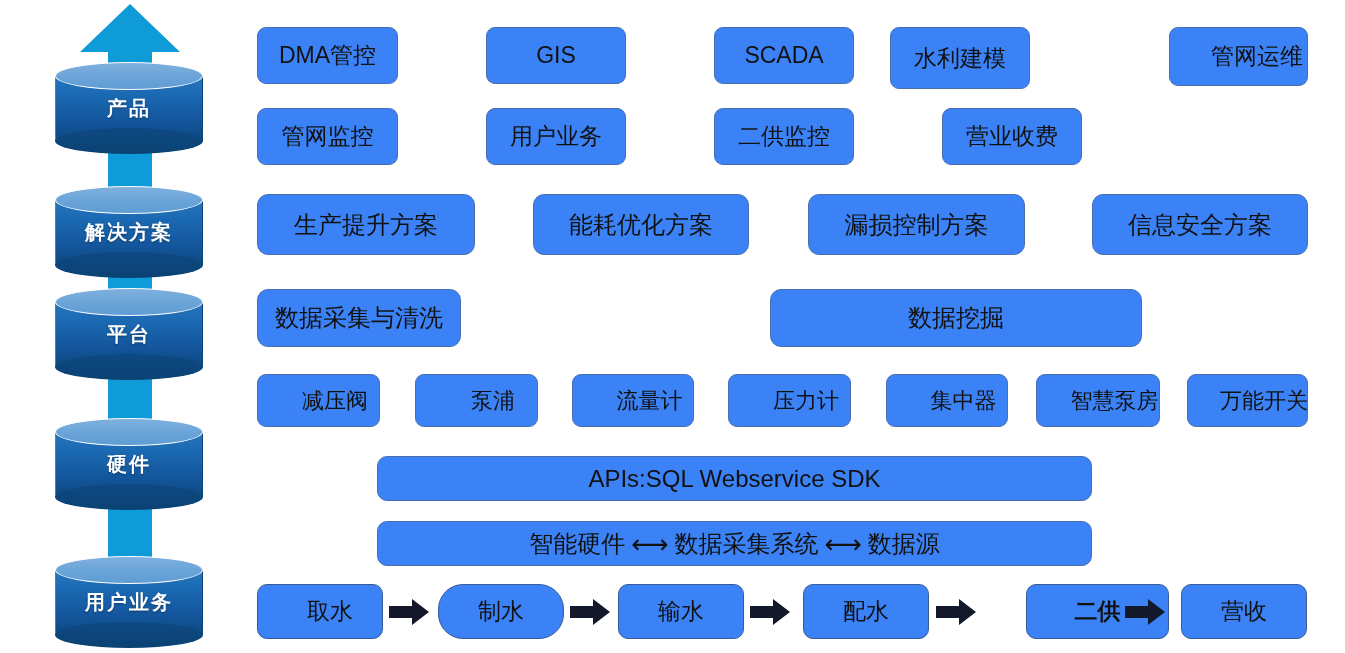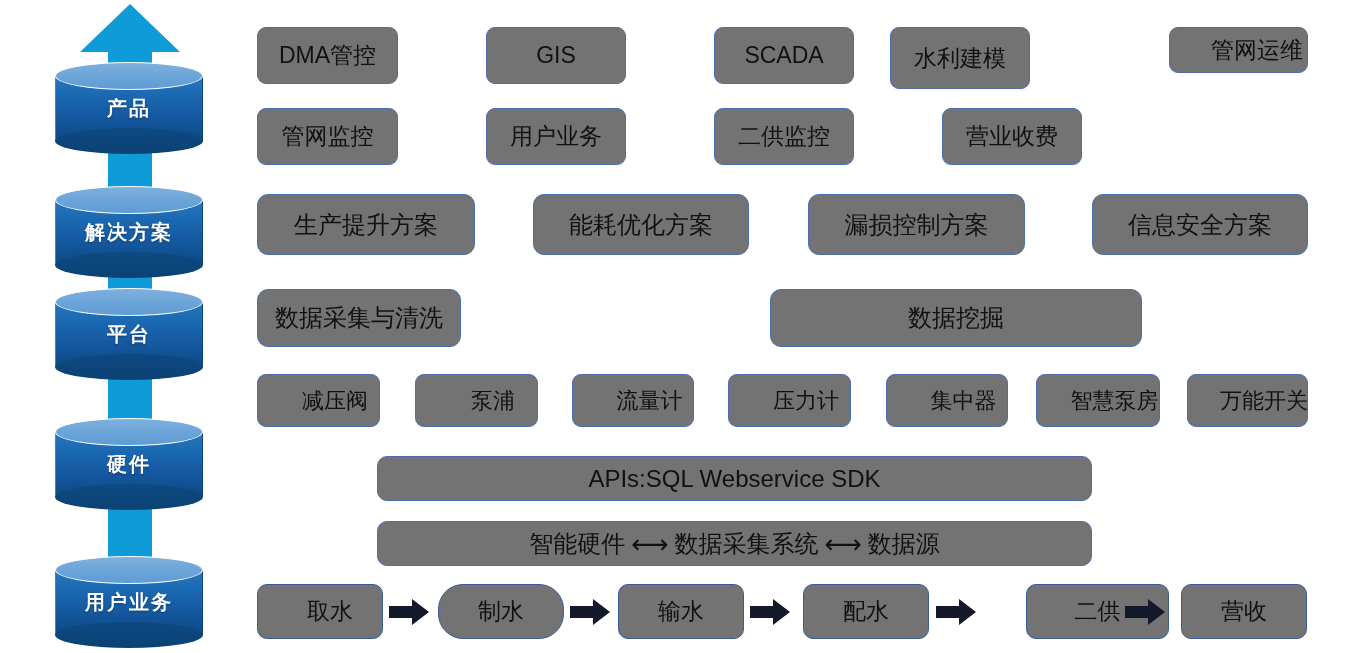--- a/index.html
+++ b/index.html
@@ -39,21 +39,21 @@
     position:absolute;left:0;right:0;top:50%;transform:translateY(-50%);
     text-align:center;color:#ffffff;font-size:20px;font-weight:bold;
     letter-spacing:2px;z-index:5;
     text-shadow:0 1px 2px rgba(0,0,0,.35);
   }
 
   
   .content{position:absolute;left:0;top:0;width:1345px;height:653px;}
   .box{
     position:absolute;box-sizing:border-box;
-    border:1.6px solid #4a6fb0;border-radius:9px;background:#737373;
+    border:1.6px solid #4a6fb0;border-radius:9px;background:#3b82f6;
     display:flex;align-items:center;justify-content:center;
     font-size:23px;color:#111;white-space:nowrap;
   }
   .box.small{font-size:22px;padding-left:33px;}
   .box.wide{font-size:24px;border-radius:11px;}
   .box.bar{font-size:24px;border-radius:10px;}
   .box.flow{font-size:23px;border-radius:10px;border-color:#3a5c96;}
 
   .flowarrow{
     position:absolute;width:40px;height:26px;
@@ -116,21 +116,21 @@
       <div class="label">用户业务</div>
     </div>
   </div>
 
   <div class="content">
 
     <div class="box" style="left:257px;top:27px;width:141px;height:57px;">DMA管控</div>
     <div class="box" style="left:486px;top:27px;width:140px;height:57px;">GIS</div>
     <div class="box" style="left:714px;top:27px;width:140px;height:57px;">SCADA</div>
     <div class="box" style="left:890px;top:27px;width:140px;height:62px;">水利建模</div>
-    <div class="box" style="left:1169px;top:27px;width:139px;height:46px;padding-left:37px;">管网运维</div>
+    <div class="box" style="left:1169px;top:27px;width:139px;height:59px;padding-left:37px;">管网运维</div>
 
     <div class="box" style="left:257px;top:108px;width:141px;height:57px;">管网监控</div>
     <div class="box" style="left:486px;top:108px;width:140px;height:57px;">用户业务</div>
     <div class="box" style="left:714px;top:108px;width:140px;height:57px;">二供监控</div>
     <div class="box" style="left:942px;top:108px;width:140px;height:57px;">营业收费</div>
 
     <div class="box wide" style="left:257px;top:194px;width:218px;height:61px;">生产提升方案</div>
     <div class="box wide" style="left:533px;top:194px;width:216px;height:61px;">能耗优化方案</div>
     <div class="box wide" style="left:808px;top:194px;width:217px;height:61px;">漏损控制方案</div>
     <div class="box wide" style="left:1092px;top:194px;width:216px;height:61px;">信息安全方案</div>
@@ -177,21 +177,21 @@
         </svg>
     </div>
 
     <div class="box flow" style="left:803px;top:584px;width:126px;height:55px;">配水</div>
     <div class="flowarrow" style="left:936px;top:599px;">
       <svg width="40" height="26" viewBox="0 0 40 26">
           <polygon points="0,7 23,7 23,0 40,13 23,26 23,19 0,19" fill="#14182b"></polygon>
         </svg>
     </div>
 
-    <div class="box flow" style="left:1026px;top:584px;width:143px;height:55px;">二供</div>
+    <div class="box flow" style="left:1026px;top:584px;width:143px;height:55px;font-weight:bold;">二供</div>
     <div class="flowarrow" style="left:1125px;top:599px;">
       <svg width="40" height="26" viewBox="0 0 40 26">
           <polygon points="0,7 23,7 23,0 40,13 23,26 23,19 0,19" fill="#14182b"></polygon>
         </svg>
     </div>
 
     <div class="box flow" style="left:1181px;top:584px;width:126px;height:55px;">营收</div>
   </div>
 </div>
 

